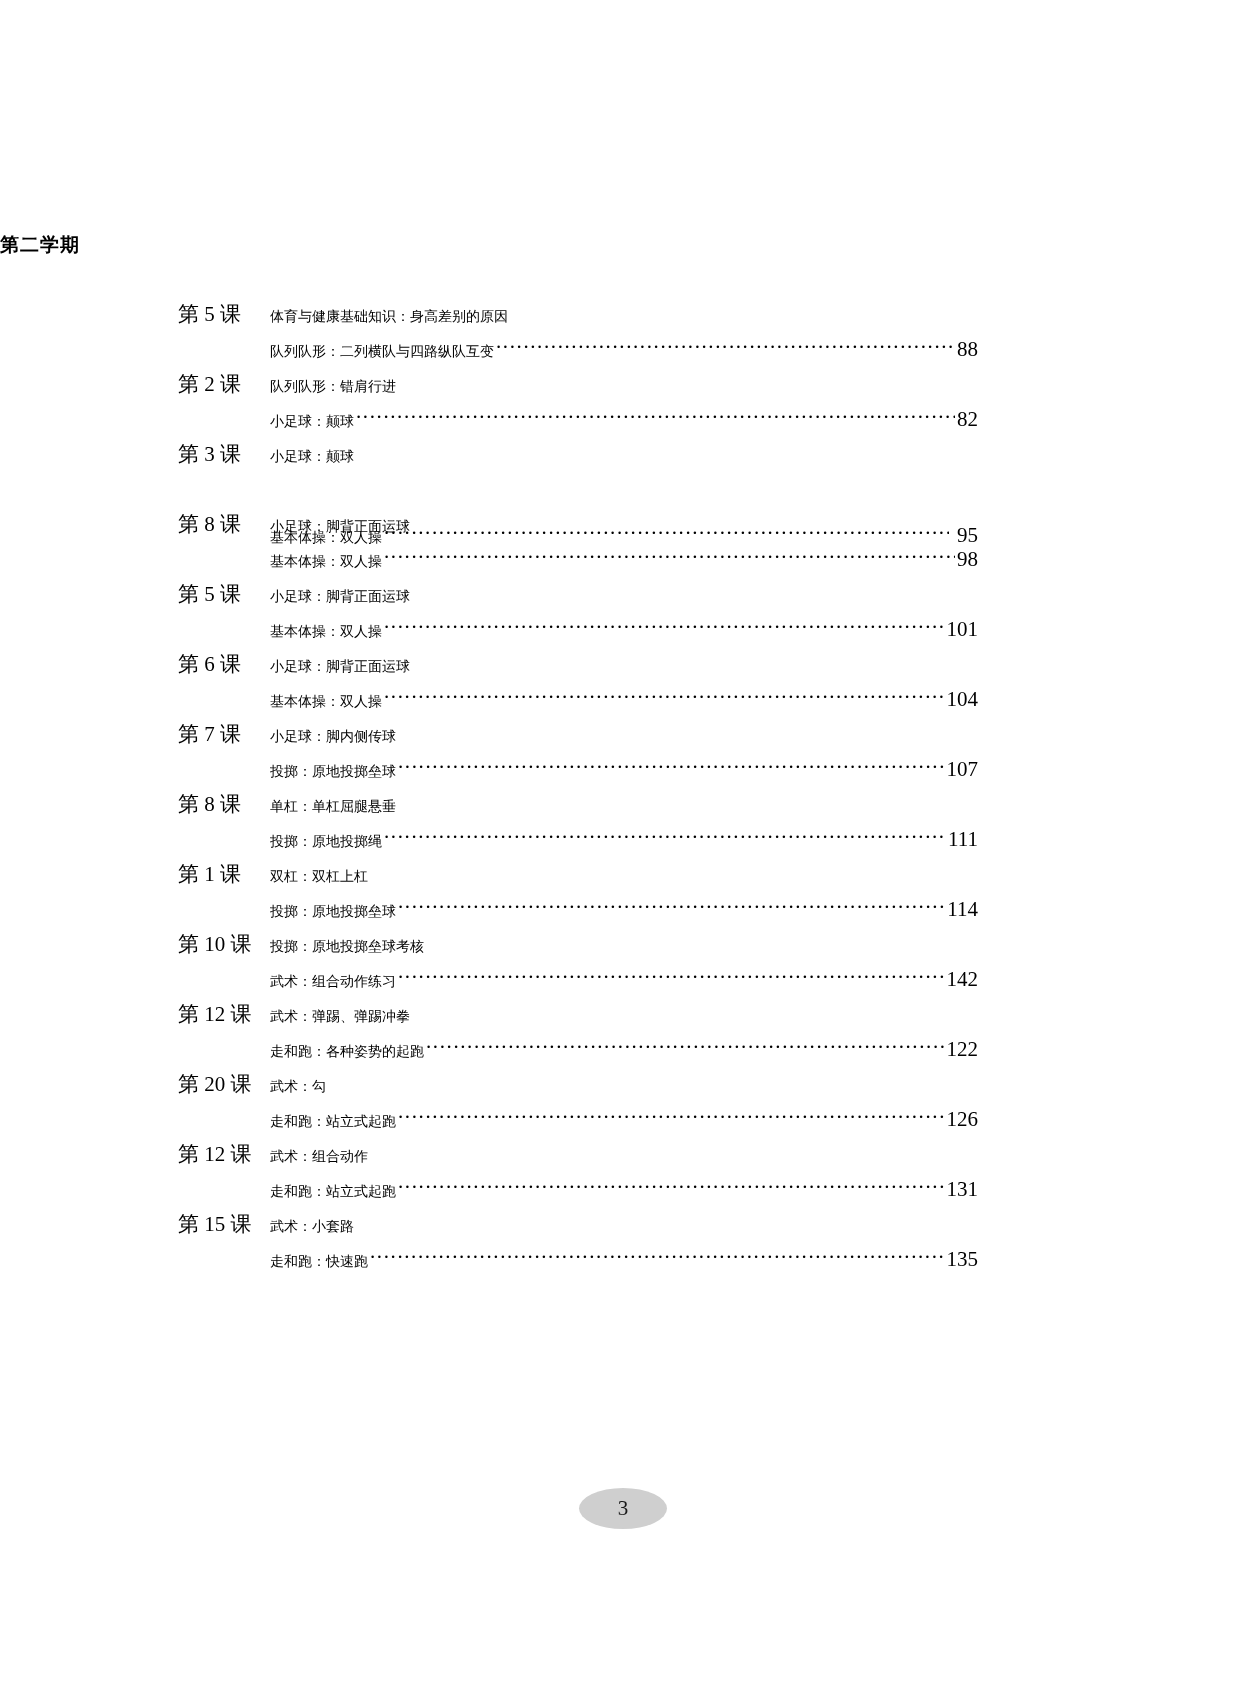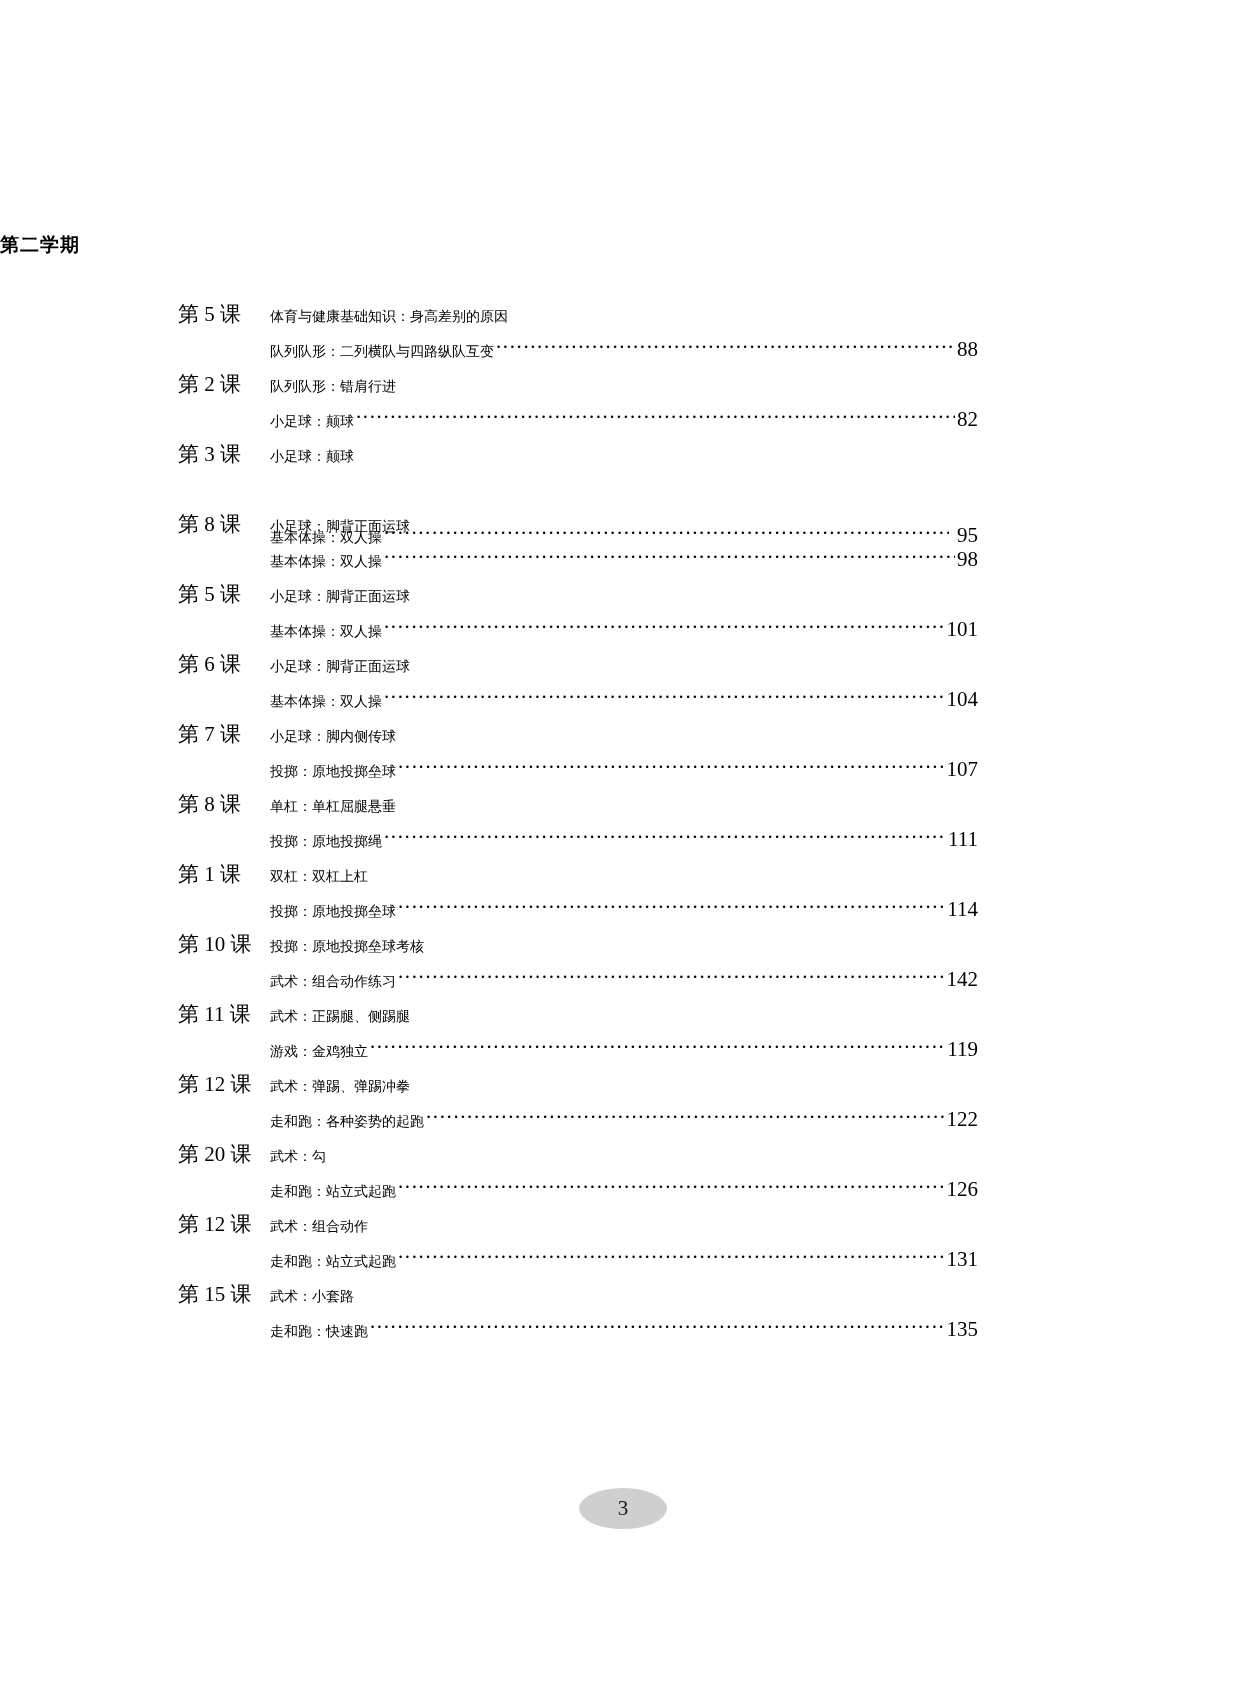--- a/index.html
+++ b/index.html
@@ -249,32 +249,20 @@
         </div>
         <div class="toc-row sub">
           <span class="lesson-label"></span>
           <span class="entry-text">武术：组合动作练习</span>
           <span class="leader"></span>
           <span class="page-num">142</span>
         </div>
       </div>
       <div class="lesson">
         <div class="toc-row">
-          <span class="lesson-label">第 11 课</span>
-          <span class="entry-text">武术：正踢腿、侧踢腿</span>
-        </div>
-        <div class="toc-row sub">
-          <span class="lesson-label"></span>
-          <span class="entry-text">游戏：金鸡独立</span>
-          <span class="leader"></span>
-          <span class="page-num">119</span>
-        </div>
-      </div>
-      <div class="lesson">
-        <div class="toc-row">
           <span class="lesson-label">第 12 课</span>
           <span class="entry-text">武术：弹踢、弹踢冲拳</span>
         </div>
         <div class="toc-row sub">
           <span class="lesson-label"></span>
           <span class="entry-text">走和跑：各种姿势的起跑</span>
           <span class="leader"></span>
           <span class="page-num">122</span>
         </div>
       </div>

